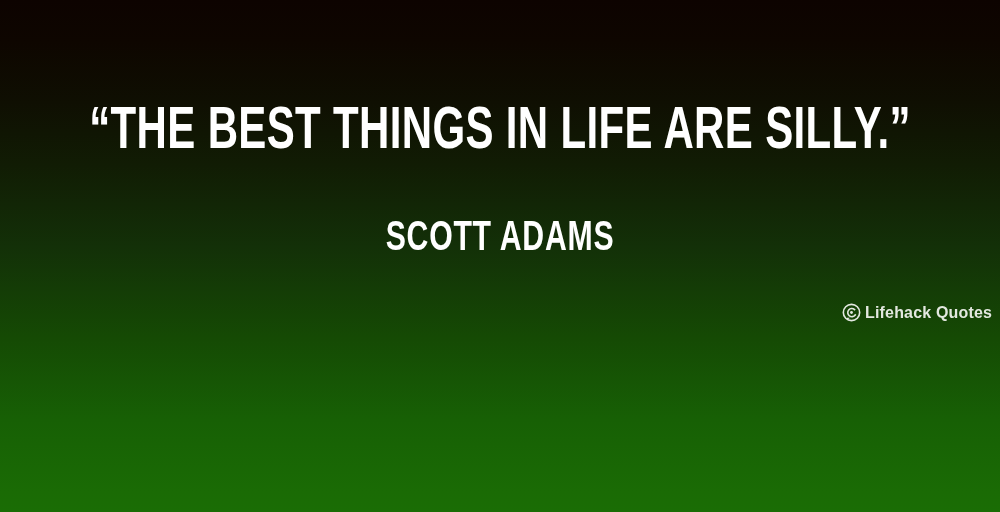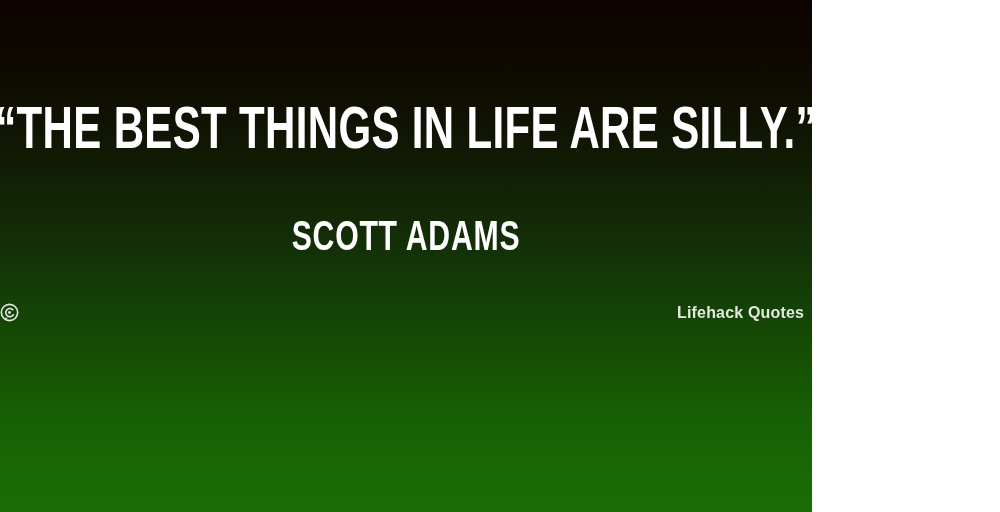--- a/index.html
+++ b/index.html
@@ -9,21 +9,21 @@
   }
   body {
     width: 1000px;
     height: 512px;
     overflow: hidden;
     font-family: "Liberation Sans", sans-serif;
   }
 
   #quote-card {
     position: relative;
-    width: 812px;
+    width: 1000px;
     height: 512px;
     box-sizing: border-box;
     background-image: linear-gradient(
       to bottom,
       #0d0300 0%,
       #0e0600 8%,
       #0f0f02 20%,
       #111c04 32%,
       #133008 48%,
       #154a04 66%,
@@ -81,21 +81,21 @@
 
   
   #brand-lockup {
     position: absolute;
     left: 0;
     right: 0;
     top: 300px;
     height: 24px;
     display: flex;
     align-items: center;
-    justify-content: space-between;
+    justify-content: flex-end;
     gap: 4px;
   }
   #brand-icon {
     display: block;
     width: 19px;
     height: 19px;
     flex: 0 0 auto;
   }
   #brand-name {
     color: #e3e8e0;

